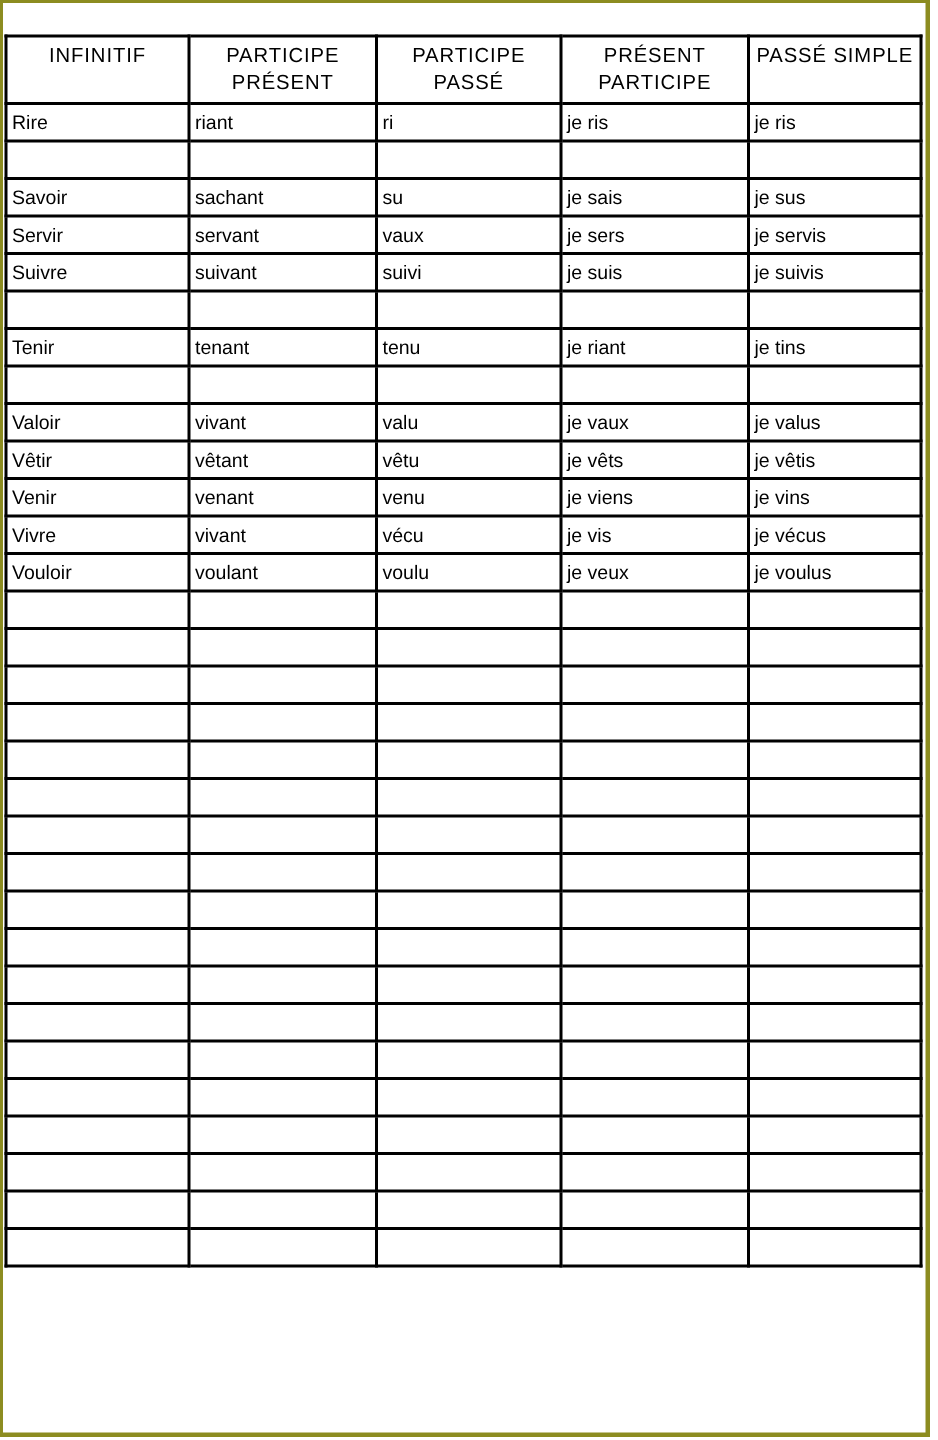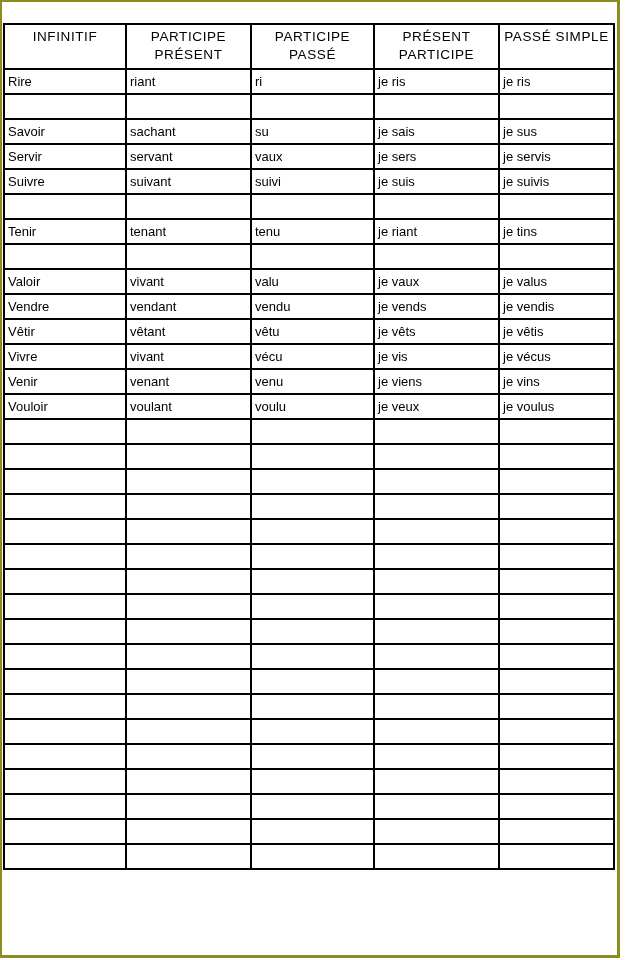--- a/index.html
+++ b/index.html
@@ -133,48 +133,41 @@
           <td></td>
         </tr>
         <tr>
           <td>Valoir</td>
           <td>vivant</td>
           <td>valu</td>
           <td>je vaux</td>
           <td>je valus</td>
         </tr>
         <tr>
-          <td>Vendre</td>
-          <td>vendant</td>
-          <td>vendu</td>
-          <td>je vends</td>
-          <td>je vendis</td>
-        </tr>
-        <tr>
           <td>Vêtir</td>
           <td>vêtant</td>
           <td>vêtu</td>
           <td>je vêts</td>
           <td>je vêtis</td>
         </tr>
         <tr>
+          <td>Venir</td>
+          <td>venant</td>
+          <td>venu</td>
+          <td>je viens</td>
+          <td>je vins</td>
+        </tr>
+        <tr>
           <td>Vivre</td>
           <td>vivant</td>
           <td>vécu</td>
           <td>je vis</td>
           <td>je vécus</td>
         </tr>
         <tr>
-          <td>Venir</td>
-          <td>venant</td>
-          <td>venu</td>
-          <td>je viens</td>
-          <td>je vins</td>
-        </tr>
-        <tr>
           <td>Vouloir</td>
           <td>voulant</td>
           <td>voulu</td>
           <td>je veux</td>
           <td>je voulus</td>
         </tr>
         <tr>
           <td></td>
           <td></td>
           <td></td>

